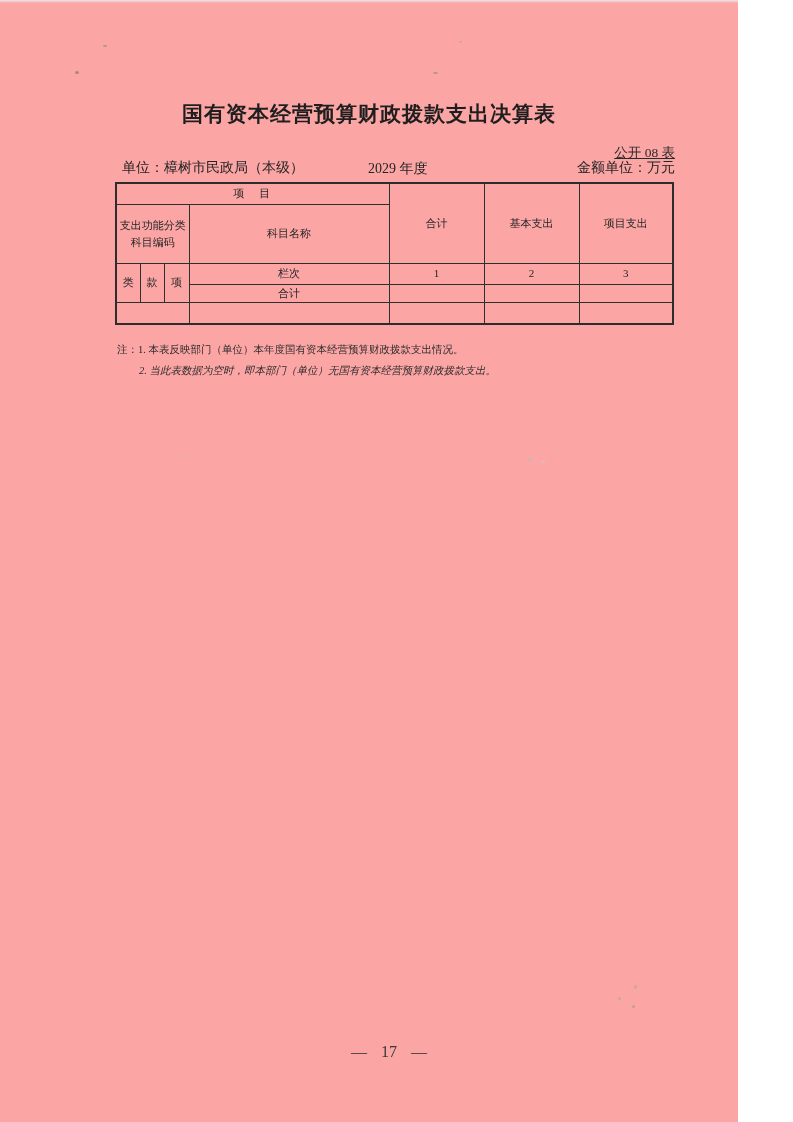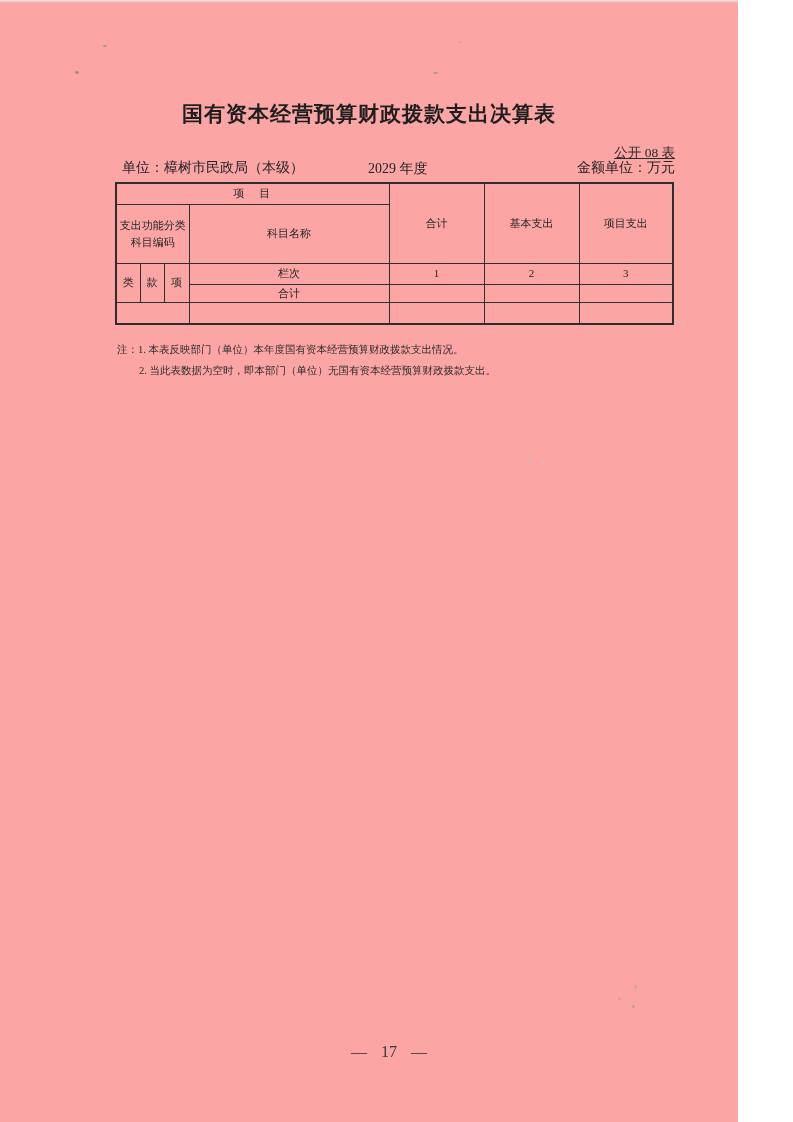--- a/index.html
+++ b/index.html
@@ -45,21 +45,21 @@
   tr.r-rank  td { height: 20px; }
   tr.r-total td { height: 17px; }
   tr.r-empty td { height: 20px; }
   .two-line div { margin: 3px 0; }
   .item-head { letter-spacing: 2px; }
 
   .notes {
     position: absolute; left: 117px; top: 331px; width: 560px;
     font-size: 10.5px; color: #2c2c2c; margin-top: 12px;
   }
-  .notes .note-line2 { margin-top: 7px; margin-left: 22px; }
+  .notes .note-line2 { margin-top: 7px; margin-left: 22px; font-style: italic; }
 
   .page-number {
     position: absolute; top: 1043px; left: 0; width: 100%;
     text-align: center; font-size: 16px; color: #3a3a3a;
     word-spacing: 10px;
     padding-left: 20px;
   }
 
   .speck { position: absolute; border-radius: 50%; }
   .s1  { left:103px; top:45px;  width:4px; height:2px; background:#8d8d8d; opacity:.7; }

